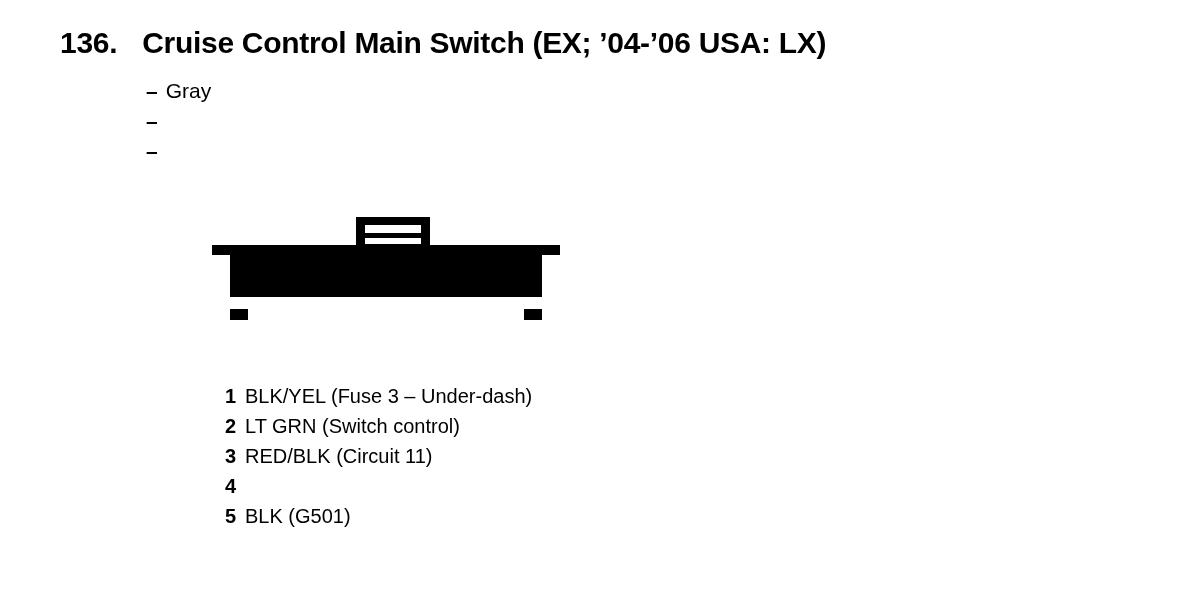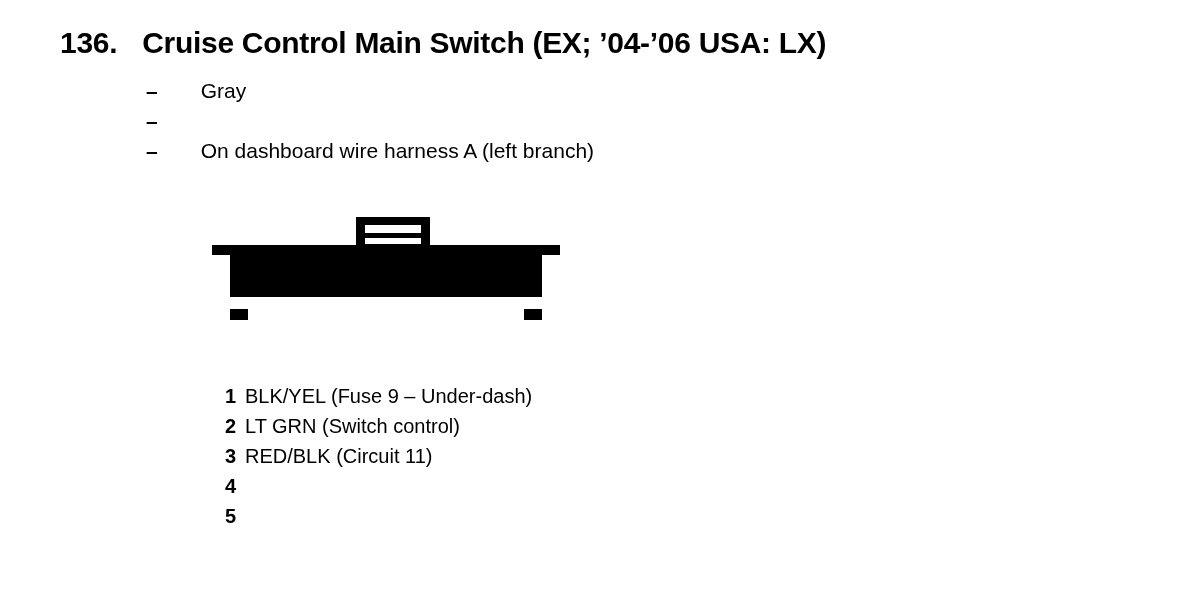--- a/index.html
+++ b/index.html
@@ -50,21 +50,21 @@
     font-size: 21px;
     line-height: 30px;
     white-space: nowrap;
     display: flex;
     align-items: baseline;
   }
   .attr-dash {
     font-weight: bold;
     margin-right: 8px;
   }
-  .attr-label { font-weight: normal; margin-left: 35px; }
+  .attr-label { font-weight: normal; }
 
   
   .connector-wrap {
     position: absolute;
     left: 200px;
     top: 205px;
     width: 390px;
     height: 135px;
   }
   .connector-svg { display: block; }
@@ -113,21 +113,20 @@
     <span class="attr-dash">–</span>
     <span class="attr-label">Gray</span>
   </div>
 
   <div class="attr-item">
     <span class="attr-dash">–</span>
   </div>
 
   <div class="attr-item">
     <span class="attr-dash">–</span>
-    <span class="attr-label">On dashboard wire harness A (left branch)</span>
   </div>
 
 </div>
 
 <div class="connector-wrap">
   <svg class="connector-svg" width="390" height="135" viewBox="0 0 390 135" xmlns="http://www.w3.org/2000/svg">
 
     <g>
       <path d="
           M 12,40
@@ -166,34 +165,35 @@
     <text class="pin-number-text" x="190" y="73" text-anchor="middle">3</text>
     <text class="pin-number-text" x="261" y="73" text-anchor="middle">4</text>
     <text class="pin-number-text" x="321" y="73" text-anchor="middle">5</text>
   </svg>
 </div>
 
 <div class="pin-legend">
 
   <div class="pin-legend-row">
     <span class="pin-legend-num">1</span>
-    <span class="pin-legend-desc">BLK/YEL (Fuse 9 – Under-dash)</span>
+    <span class="pin-legend-desc">BLK/YEL (Fuse 3 – Under-dash)</span>
   </div>
 
   <div class="pin-legend-row">
     <span class="pin-legend-num">2</span>
     <span class="pin-legend-desc">LT GRN (Switch control)</span>
   </div>
 
   <div class="pin-legend-row">
     <span class="pin-legend-num">3</span>
     <span class="pin-legend-desc">RED/BLK (Circuit 11)</span>
   </div>
 
   <div class="pin-legend-row">
     <span class="pin-legend-num">4</span>
   </div>
 
   <div class="pin-legend-row">
     <span class="pin-legend-num">5</span>
+    <span class="pin-legend-desc">BLK (G501)</span>
   </div>
 
 </div>
 
 </body></html>

